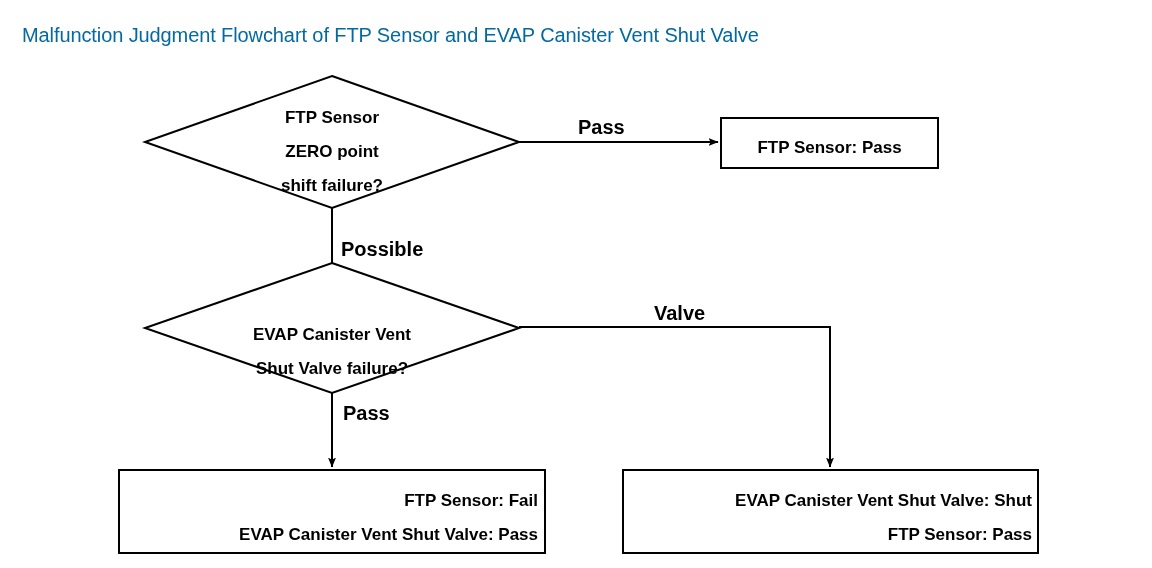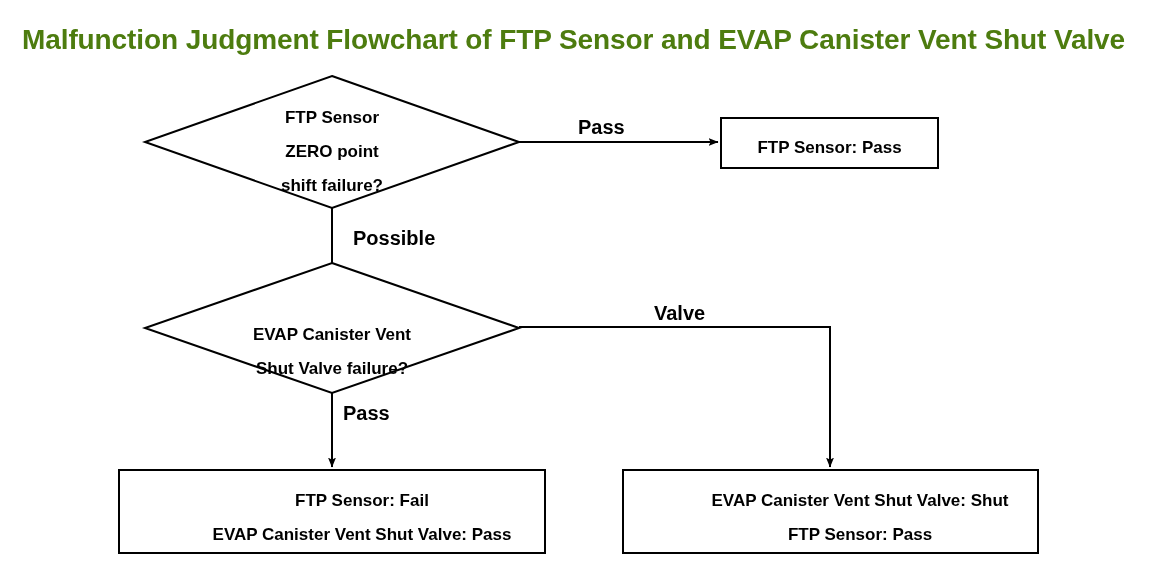--- a/index.html
+++ b/index.html
@@ -12,23 +12,23 @@
     width: 1152px;
     height: 568px;
     background: #ffffff;
     font-family: "Liberation Sans", sans-serif;
     overflow: hidden;
   }
   #title {
     position: absolute;
     left: 22px;
     top: 24px;
-    font-size: 28px;
-    font-weight: bold;
-    color: #4d7c0f;
+    font-size: 20px;
+    font-weight: normal;
+    color: #0369a1;
     white-space: nowrap;
     letter-spacing: -0.1px;
   }
   .flow-svg {
     position: absolute;
     left: 0;
     top: 0;
     width: 1152px;
     height: 568px;
   }
@@ -37,40 +37,39 @@
     font-size: 17px;
     font-weight: bold;
     color: #000000;
     line-height: 34px;
     white-space: pre;
   }
   .node-text.centered {
     text-align: center;
   }
   .node-text.left {
-    text-align: center;
-    margin-left: 24px;
+    text-align: right;
   }
   .edge-label {
     position: absolute;
     font-size: 20px;
     font-weight: bold;
     color: #000000;
     white-space: nowrap;
   }
   
   #d1-text { left: 182px; top: 101px; width: 300px; }
   #d2-text { left: 182px; top: 318px; width: 300px; }
   
   #b1-text { left: 721px; top: 131px; width: 217px; }
   #b2-text { left: 138px; top: 484px; width: 400px; }
   #b3-text { left: 640px; top: 484px; width: 392px; }
   
   #lbl-pass-1 { left: 578px; top: 116px; }
-  #lbl-possible { left: 341px; top: 227px; margin-left: 12px; }
+  #lbl-possible { left: 341px; top: 238px; }
   #lbl-pass-2 { left: 343px; top: 402px; }
   #lbl-fail { left: 654px; top: 302px; }
 </style>
 </head>
 <body>
 
 <div id="canvas">
 
   <div id="title">Malfunction Judgment Flowchart of FTP Sensor and EVAP Canister Vent Shut Valve</div>
 

